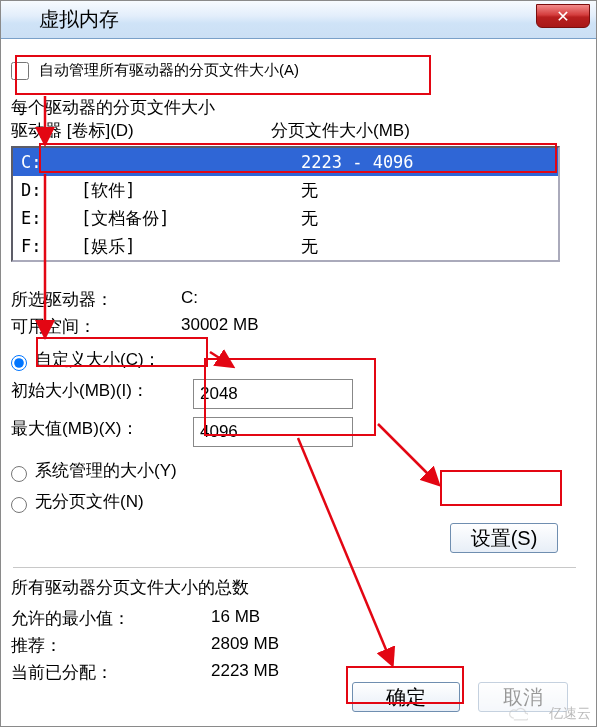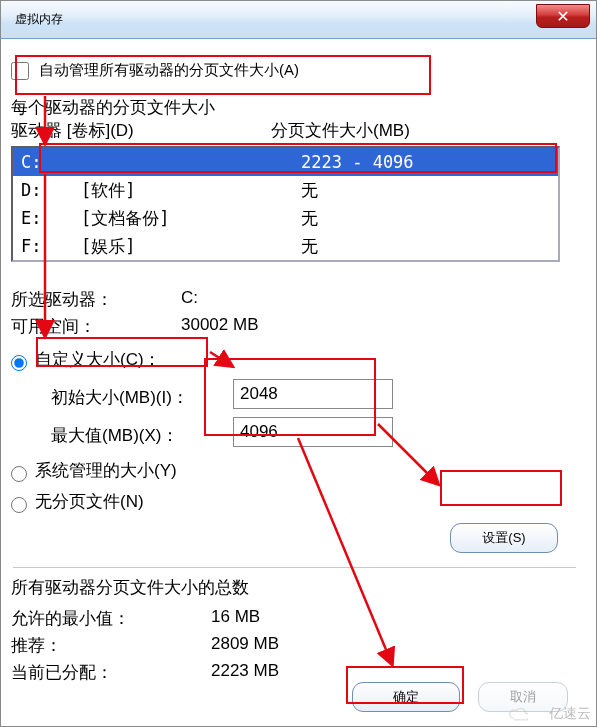--- a/index.html
+++ b/index.html
@@ -25,22 +25,23 @@
   .titlebar {
     height: 38px;
     background: linear-gradient(to bottom, #f7fbff 0%, #e3eefb 40%, #cfe3f7 60%, #cbdff4 100%);
     border-bottom: 1px solid #7aa0c8;
     display: flex;
     align-items: center;
     padding: 0 0 0 14px;
     position: relative;
   }
   .titlebar .title {
-    font-size: 12px;
+    font-size: 20px;
     color: #000;
+    margin-left: 24px;
   }
   .close-btn {
     position: absolute;
     right: 6px; top: 3px;
     width: 54px; height: 24px;
     background: linear-gradient(to bottom, #f28b8b, #d43d3d 45%, #b81f1f 55%, #a81818);
     border: 1px solid #7a0e0e;
     border-bottom-left-radius: 6px;
     border-bottom-right-radius: 6px;
     display: flex;
@@ -111,24 +112,23 @@
     align-items: flex-end;
     padding: 4px 8px;
     font-size: 17px;
   }
   .radio-row input[type=radio] {
     width: 16px; height: 16px;
     margin: 0 8px 0 0;
   }
   .field-row {
     display: flex;
-    align-items: flex-end;
+    align-items: flex-start;
     padding: 4px 8px;
     font-size: 17px;
-    margin-left: 40px;
   }
   .field-row .flabel { width: 182px; }
   .field-row input[type=text] {
     width: 160px;
     height: 30px;
     font-size: 17px;
     padding: 2px 6px;
     border: 1px solid #888;
   }
   .set-btn-area {
@@ -138,22 +138,22 @@
   }
   .divider {
     border-top: 1px solid #c8c8c8;
     margin: 14px 10px 8px 10px;
   }
   .btn {
     min-width: 108px;
     height: 30px;
     border: 1px solid #6f8eb0;
     background: linear-gradient(to bottom, #ffffff, #e7eef7);
-    border-radius: 11px;
-    font-size: 13px;
+    border-radius: 3px;
+    font-size: 20px;
     cursor: pointer;
   }
   .footer-btns {
     position: absolute;
     bottom: 14px;
     right: 28px;
     display: flex;
     gap: 18px;
   }
   .watermark {

